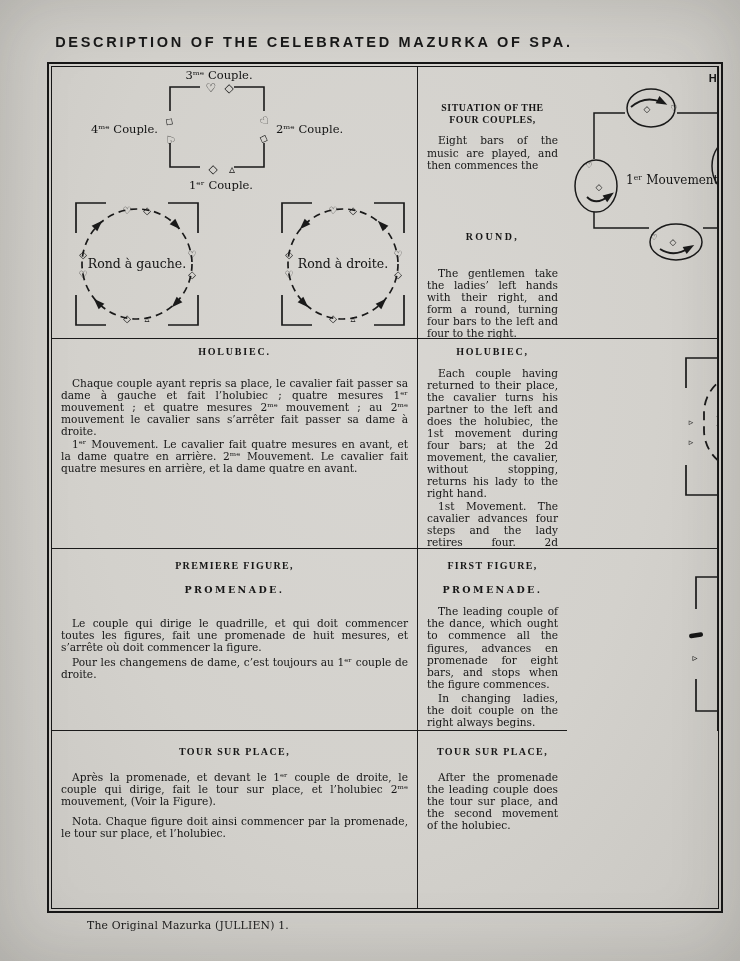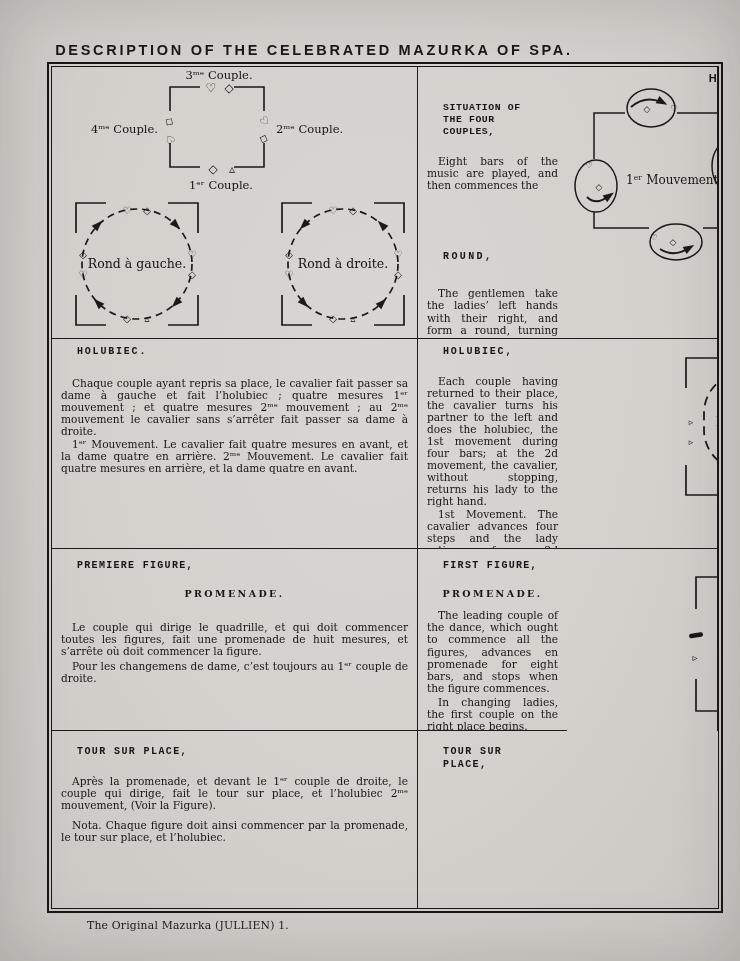--- a/index.html
+++ b/index.html
@@ -4,38 +4,38 @@
 <style>
   html,body{margin:0;padding:0;}
   body{
     width:740px;height:961px;position:relative;overflow:hidden;
     background:radial-gradient(ellipse at 50% 38%, #d8d6d2 0%, #d3d1cc 55%, #c8c6c1 100%);
     font-family:"DejaVu Serif", serif;color:#161616;
   }
   .vignette{position:absolute;inset:0;pointer-events:none;
     box-shadow:inset 0 0 70px rgba(40,38,35,.18);}
   .page-title{
-    position:absolute;left:0;top:42px;width:628px;text-align:center;
+    position:absolute;left:0;top:34px;width:628px;text-align:center;
     font-family:"Liberation Sans", sans-serif;font-weight:bold;
     font-size:14.5px;letter-spacing:2.7px;color:#181818;
   }
   .doc-table{position:absolute;left:47px;top:62px;width:676px;height:851px;
     border:2px solid #161616;box-sizing:border-box;}
   .doc-inner{position:absolute;inset:2px;border:1px solid #161616;}
   .grid{display:grid;width:100%;height:100%;
     grid-template-columns:366px 149px auto;
     grid-template-rows:272px 210px 182px auto;}
   .cell{box-sizing:border-box;overflow:hidden;position:relative;}
   .c-diag,.c-fr{border-right:1px solid #1b1b1b;}
   .r1,.r2,.r3{border-bottom:1px solid #1b1b1b;}
   .c-fr,.c-en{padding:5px 9px 4px 9px;font-size:10.6px;line-height:1.14;}
   .para{margin:0;text-align:justify;text-indent:11px;}
-  .hsans{font-family:Liberation Mono, monospace;font-weight:bold;
-    font-size:10px;letter-spacing:1.4px;text-align:left;line-height:1.25;
-    margin:16px;text-indent:0;}
+  .hsans{font-family:Liberation Serif, serif;font-weight:bold;
+    font-size:10px;letter-spacing:1.4px;text-align:center;line-height:1.25;
+    margin:8px;text-indent:0;}
   .hsans.wide{letter-spacing:0.6px;font-size:9.8px;}
   .hserif{font-weight:bold;font-size:9.5px;letter-spacing:2.4px;
     text-align:center;margin:0;}
   .caption{position:absolute;left:87px;top:919px;
     font-size:10.8px;font-weight:normal;letter-spacing:.2px;color:#1a1a1a;}
   svg{display:block;}
   .ink{stroke:#1a1a1a;fill:none;}
   .sym{font-family:"DejaVu Sans", sans-serif;fill:#161616;}
   .lbl{font-family:"DejaVu Serif", serif;fill:#141414;}
   .ah{fill:#1a1a1a;stroke:none;}
@@ -207,21 +207,21 @@
      <p class="hsans" style="margin-top:6px;letter-spacing:1.3px">PREMIERE FIGURE,</p>
      <p class="hserif" style="margin-top:12px">PROMENADE.</p>
      <p class="para" style="margin-top:22px">Le couple qui dirige le quadrille, et qui doit commencer toutes les figures, fait une promenade de huit mesures, et s’arrête où doit commencer la figure.</p>
      <p class="para" style="margin-top:2px">Pour les changemens de dame, c’est toujours au 1ᵉʳ couple de droite.</p>
    </div>
 
    <div class="cell c-en r3">
      <p class="hsans" style="margin-top:6px;letter-spacing:1.3px">FIRST FIGURE,</p>
      <p class="hserif" style="margin-top:12px">PROMENADE.</p>
      <p class="para" style="margin-top:10px">The leading couple of the dance, which ought to commence all the figures, advances en promenade for eight bars, and stops when the figure commences.</p>
-     <p class="para" style="margin-top:2px">In changing ladies, the first couple on the right place begins.</p>
+     <p class="para" style="margin-top:2px">In changing ladies, the doit couple on the right always begins.</p>
    </div>
 
    <div class="cell c-diag">
     <svg width="365" height="180" viewBox="0 0 365 180">
       <path class="ink" stroke-width="1.7" d="M159,28 H129 V60 M234,28 H264 V60 M129,130 V162 H159 M264,130 V162 H234"></path>
       <text class="sym" font-size="10" text-anchor="middle" x="183" y="33">♥</text>
       <text class="sym" font-size="8" text-anchor="middle" x="206" y="32">◆</text>
       <rect x="122" y="84" width="14" height="4.5" rx="2" fill="#161616" transform="rotate(-8 129 86)"></rect>
       <text class="sym" font-size="10" text-anchor="middle" x="128" y="112">▹</text>
       <ellipse class="ink" cx="232" cy="96" rx="22" ry="31" stroke-width="1.8" stroke-dasharray="1.6 3.2"></ellipse>
@@ -238,19 +238,20 @@
    </div>
 
    <div class="cell c-fr">
      <p class="hsans" style="margin-top:10px;letter-spacing:1.4px">TOUR SUR PLACE,</p>
      <p class="para" style="margin-top:12px">Après la promenade, et devant le 1ᵉʳ couple de droite, le couple qui dirige, fait le tour sur place, et l’holubiec 2ᵐᵉ mouvement, (Voir la Figure).</p>
      <p class="para" style="margin-top:8px">Nota. Chaque figure doit ainsi commencer par la promenade, le tour sur place, et l’holubiec.</p>
    </div>
 
    <div class="cell c-en">
      <p class="hsans" style="margin-top:10px;letter-spacing:1.4px">TOUR SUR PLACE,</p>
+     <p class="para" style="margin-top:12px">After the promenade the leading couple does the tour sur place, and the second movement of the holubiec.</p>
    </div>
 
   </div>
  </div>
 </div>
 
 <div class="caption">The Original Mazurka (JULLIEN) 1.</div>
 
 </body></html>

